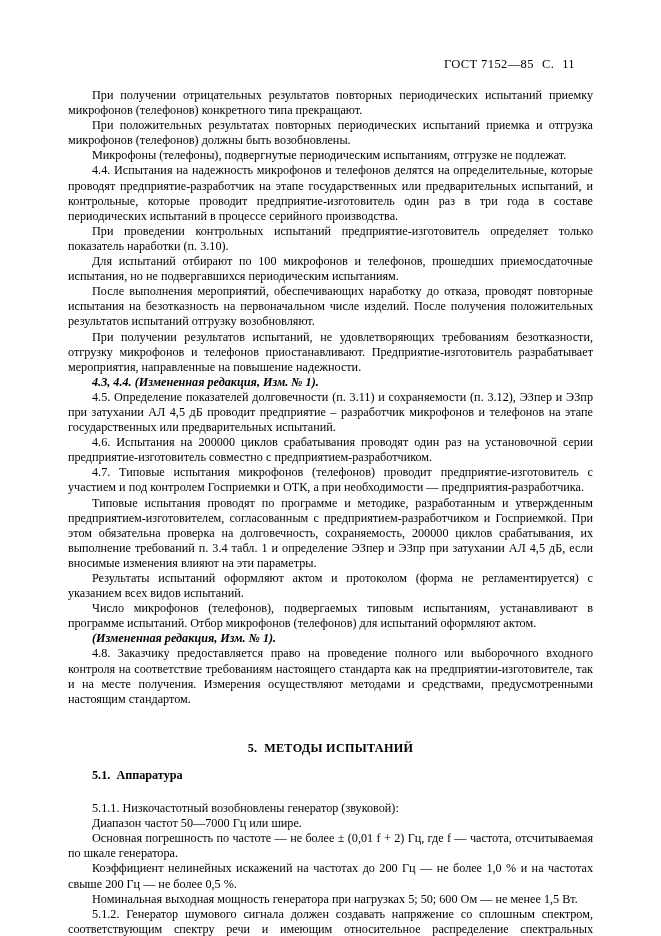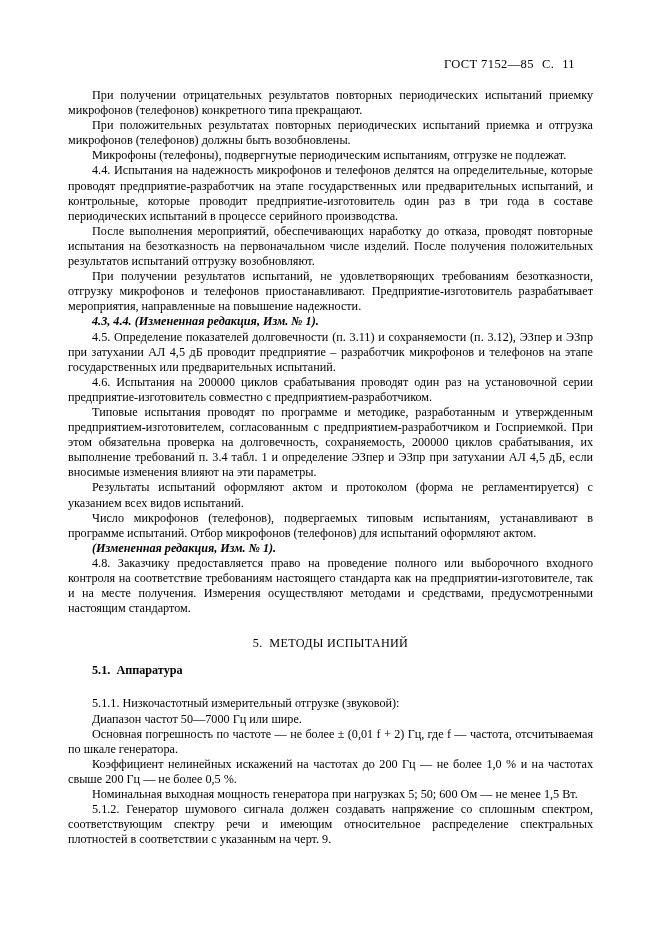--- a/index.html
+++ b/index.html
@@ -49,22 +49,22 @@
     margin: 0;
     text-indent: 24px;
   }
   .bold {
     font-weight: bold;
     font-style: italic;
   }
   .section-title {
     text-align: center;
     text-indent: 0;
-    font-weight: normal;
-    margin-top: 20px;
+    font-weight: bold;
+    margin-top: 34px;
     margin-bottom: 12px;
     letter-spacing: 0.3px;
   }
   .sub-title {
     text-indent: 24px;
     font-weight: bold;
     margin-bottom: 18px;
   }
 </style>
 </head>
@@ -75,47 +75,50 @@
   <div class="header">
     <span>ГОСТ 7152—85</span><span class="sep"></span><span>С.</span><span class="sep"></span><span>11</span>
   </div>
 
   <div class="body-text">
 
     <p>При получении отрицательных результатов повторных периодических испытаний приемку микрофонов (телефонов) конкретного типа прекращают.</p>
     <p>При положительных результатах повторных периодических испытаний приемка и отгрузка микрофонов (телефонов) должны быть возобновлены.</p>
     <p>Микрофоны (телефоны), подвергнутые периодическим испытаниям, отгрузке не подлежат.</p>
     <p>4.4. Испытания на надежность микрофонов и телефонов делятся на определительные, которые проводят предприятие-разработчик на этапе государственных или предварительных испытаний, и контрольные, которые проводит предприятие-изготовитель один раз в три года в составе периодических испытаний в процессе серийного производства.</p>
+    <p>При проведении контрольных испытаний предприятие-изготовитель определяет только показатель наработки (п. 3.10).</p>
+    <p>Для испытаний отбирают по 100 микрофонов и телефонов, прошедших приемосдаточные испытания, но не подвергавшихся периодическим испытаниям.</p>
     <p>После выполнения мероприятий, обеспечивающих наработку до отказа, проводят повторные испытания на безотказность на первоначальном числе изделий. После получения положительных результатов испытаний отгрузку возобновляют.</p>
     <p>При получении результатов испытаний, не удовлетворяющих требованиям безотказности, отгрузку микрофонов и телефонов приостанавливают. Предприятие-изготовитель разрабатывает мероприятия, направленные на повышение надежности.</p>
 
     <p>
       <span class="bold">4.3, 4.4.</span>
       <span class="bold">(Измененная редакция, Изм. № 1).</span>
     </p>
 
     <p>4.5. Определение показателей долговечности (п. 3.11) и сохраняемости (п. 3.12), ЭЗпер и ЭЗпр при затухании АЛ 4,5 дБ проводит предприятие – разработчик микрофонов и телефонов на этапе государственных или предварительных испытаний.</p>
     <p>4.6. Испытания на 200000 циклов срабатывания проводят один раз на установочной серии предприятие-изготовитель совместно с предприятием-разработчиком.</p>
+    <p>4.7. Типовые испытания микрофонов (телефонов) проводит предприятие-изготовитель с участием и под контролем Госприемки и ОТК, а при необходимости — предприятия-разработчика.</p>
     <p>Типовые испытания проводят по программе и методике, разработанным и утвержденным предприятием-изготовителем, согласованным с предприятием-разработчиком и Госприемкой. При этом обязательна проверка на долговечность, сохраняемость, 200000 циклов срабатывания, их выполнение требований п. 3.4 табл. 1 и определение ЭЗпер и ЭЗпр при затухании АЛ 4,5 дБ, если вносимые изменения влияют на эти параметры.</p>
     <p>Результаты испытаний оформляют актом и протоколом (форма не регламентируется) с указанием всех видов испытаний.</p>
     <p>Число микрофонов (телефонов), подвергаемых типовым испытаниям, устанавливают в программе испытаний. Отбор микрофонов (телефонов) для испытаний оформляют актом.</p>
 
     <p class="bold">(Измененная редакция, Изм. № 1).</p>
 
     <p>4.8. Заказчику предоставляется право на проведение полного или выборочного входного контроля на соответствие требованиям настоящего стандарта как на предприятии-изготовителе, так и на месте получения. Измерения осуществляют методами и средствами, предусмотренными настоящим стандартом.</p>
 
     <p class="section-title">
       <span>5.</span>&nbsp;&nbsp;<span>МЕТОДЫ ИСПЫТАНИЙ</span>
     </p>
 
     <p class="sub-title">
       <span>5.1.</span>&nbsp;&nbsp;<span>Аппаратура</span>
     </p>
 
-    <p>5.1.1. Низкочастотный измерительный отгрузке  (звуковой):</p>
+    <p>5.1.1. Низкочастотный возобновлены генератор  (звуковой):</p>
     <p>Диапазон частот 50—7000 Гц или шире.</p>
     <p>Основная погрешность по частоте — не более ± (0,01 f + 2) Гц, где f — частота, отсчитываемая по шкале генератора.</p>
     <p>Коэффициент нелинейных искажений на частотах до 200 Гц — не более 1,0 % и на частотах свыше 200 Гц — не более 0,5 %.</p>
     <p>Номинальная выходная мощность генератора при нагрузках 5; 50; 600 Ом — не менее 1,5 Вт.</p>
     <p>5.1.2.  Генератор шумового сигнала должен создавать напряжение со сплошным спектром, соответствующим спектру речи и имеющим относительное распределение спектральных плотностей в соответствии с указанным на черт. 9.</p>
 
   </div>
 </div>
 
 </body></html>

